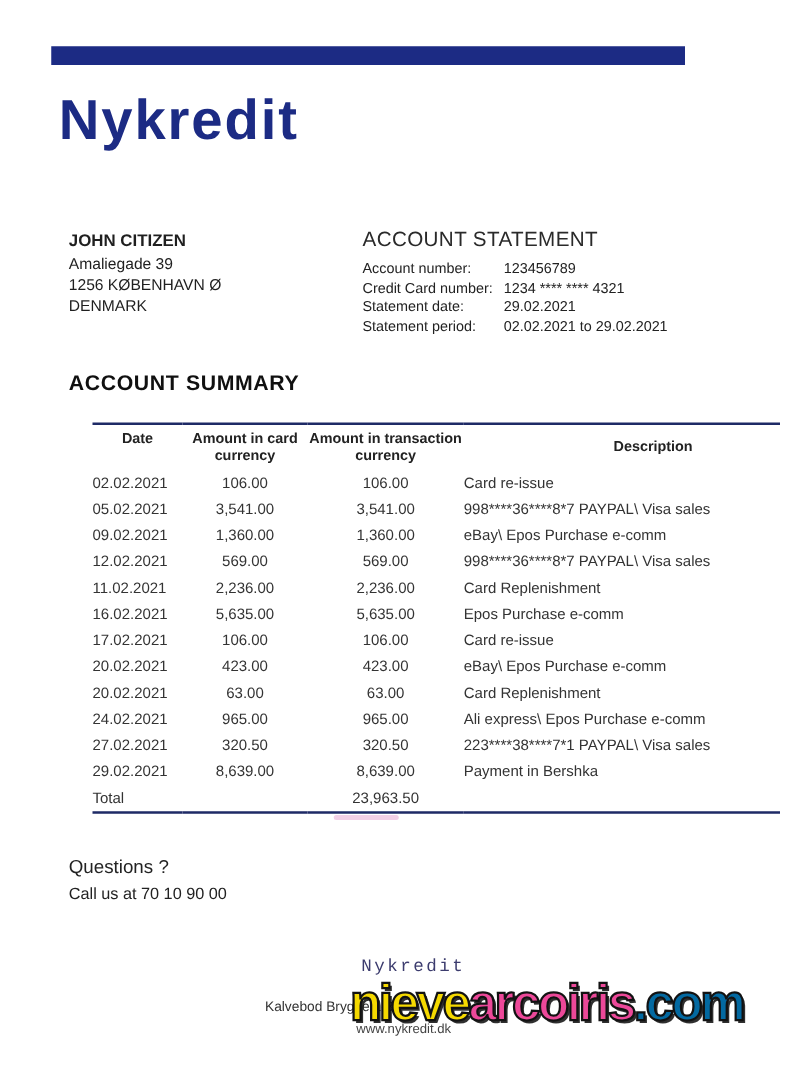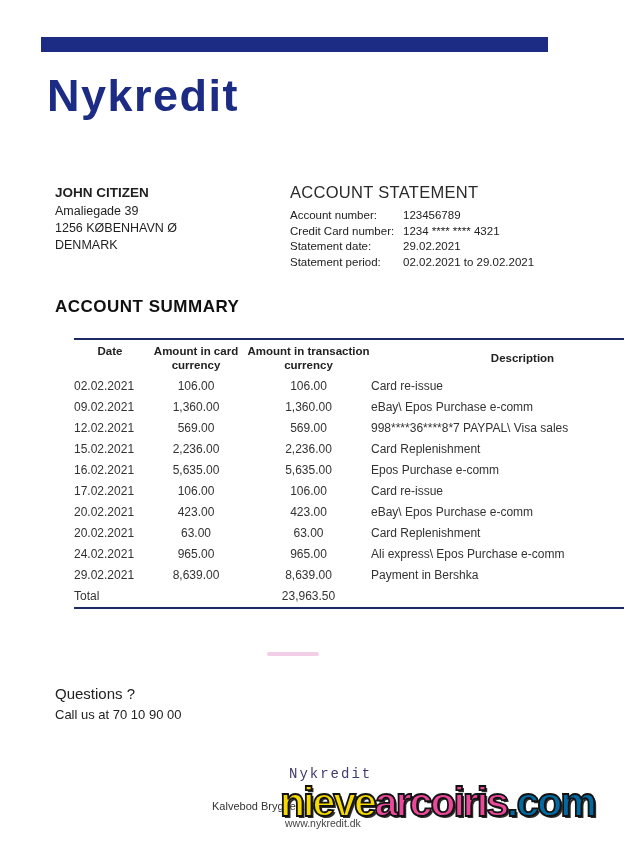--- a/index.html
+++ b/index.html
@@ -122,33 +122,39 @@
       </tr>
     </thead>
     <tbody>
         <tr>
           <td class="c0">02.02.2021</td>
           <td class="c1">106.00</td>
           <td class="c2">106.00</td>
           <td class="c3">Card re-issue</td>
         </tr>
         <tr>
+          <td class="c0">05.02.2021</td>
+          <td class="c1">3,541.00</td>
+          <td class="c2">3,541.00</td>
+          <td class="c3">998****36****8*7 PAYPAL\ Visa sales</td>
+        </tr>
+        <tr>
           <td class="c0">09.02.2021</td>
           <td class="c1">1,360.00</td>
           <td class="c2">1,360.00</td>
           <td class="c3">eBay\ Epos Purchase e-comm</td>
         </tr>
         <tr>
           <td class="c0">12.02.2021</td>
           <td class="c1">569.00</td>
           <td class="c2">569.00</td>
           <td class="c3">998****36****8*7 PAYPAL\ Visa sales</td>
         </tr>
         <tr>
-          <td class="c0">15.02.2021</td>
+          <td class="c0">11.02.2021</td>
           <td class="c1">2,236.00</td>
           <td class="c2">2,236.00</td>
           <td class="c3">Card Replenishment</td>
         </tr>
         <tr>
           <td class="c0">16.02.2021</td>
           <td class="c1">5,635.00</td>
           <td class="c2">5,635.00</td>
           <td class="c3">Epos Purchase e-comm</td>
         </tr>
@@ -168,20 +174,26 @@
           <td class="c0">20.02.2021</td>
           <td class="c1">63.00</td>
           <td class="c2">63.00</td>
           <td class="c3">Card Replenishment</td>
         </tr>
         <tr>
           <td class="c0">24.02.2021</td>
           <td class="c1">965.00</td>
           <td class="c2">965.00</td>
           <td class="c3">Ali express\ Epos Purchase e-comm</td>
+        </tr>
+        <tr>
+          <td class="c0">27.02.2021</td>
+          <td class="c1">320.50</td>
+          <td class="c2">320.50</td>
+          <td class="c3">223****38****7*1 PAYPAL\ Visa sales</td>
         </tr>
         <tr>
           <td class="c0">29.02.2021</td>
           <td class="c1">8,639.00</td>
           <td class="c2">8,639.00</td>
           <td class="c3">Payment in Bershka</td>
         </tr>
       </tbody>
     <tfoot>
       <tr>

